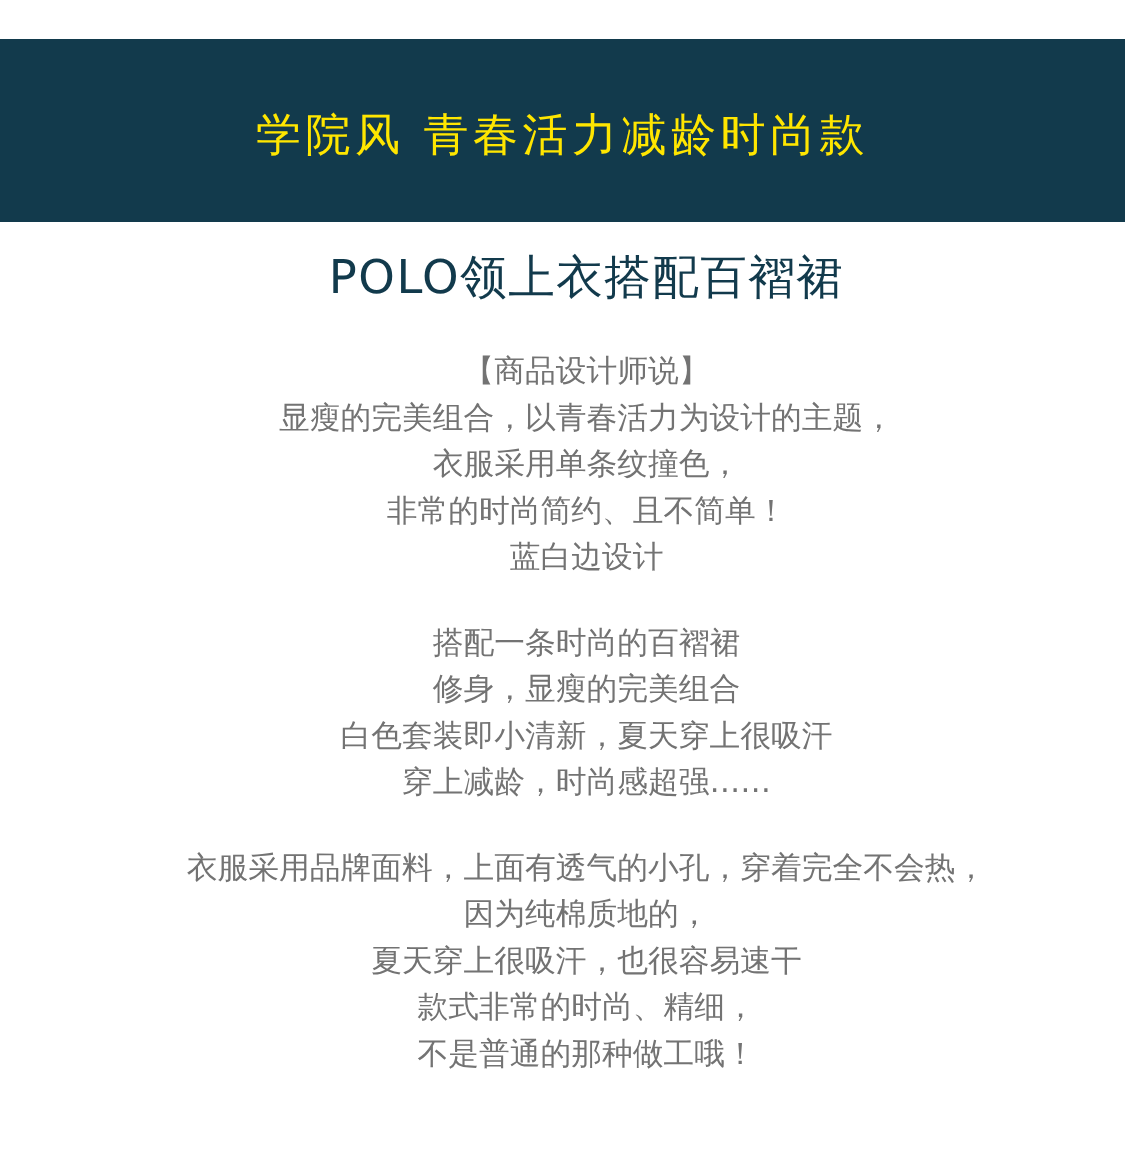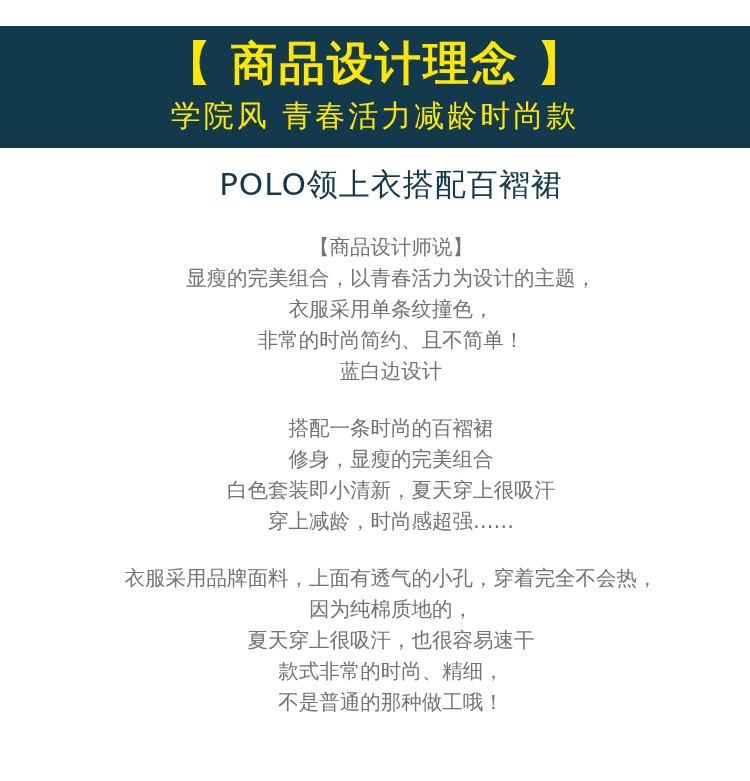--- a/index.html
+++ b/index.html
@@ -83,21 +83,20 @@
   .block-gap {
     height: 26px;
   }
 </style>
 </head>
 <body>
 
 <div class="page">
 
   <div class="banner">
-    <div class="banner-title">【 商品设计理念 】</div>
     <div class="banner-sub">学院风 青春活力减龄时尚款</div>
   </div>
 
   <div class="content">
     <div class="headline">POLO领上衣搭配百褶裙</div>
 
     <div class="para">
       <span class="line">【商品设计师说】</span>
       <span class="line">显瘦的完美组合，以青春活力为设计的主题，</span>
       <span class="line">衣服采用单条纹撞色，</span>

